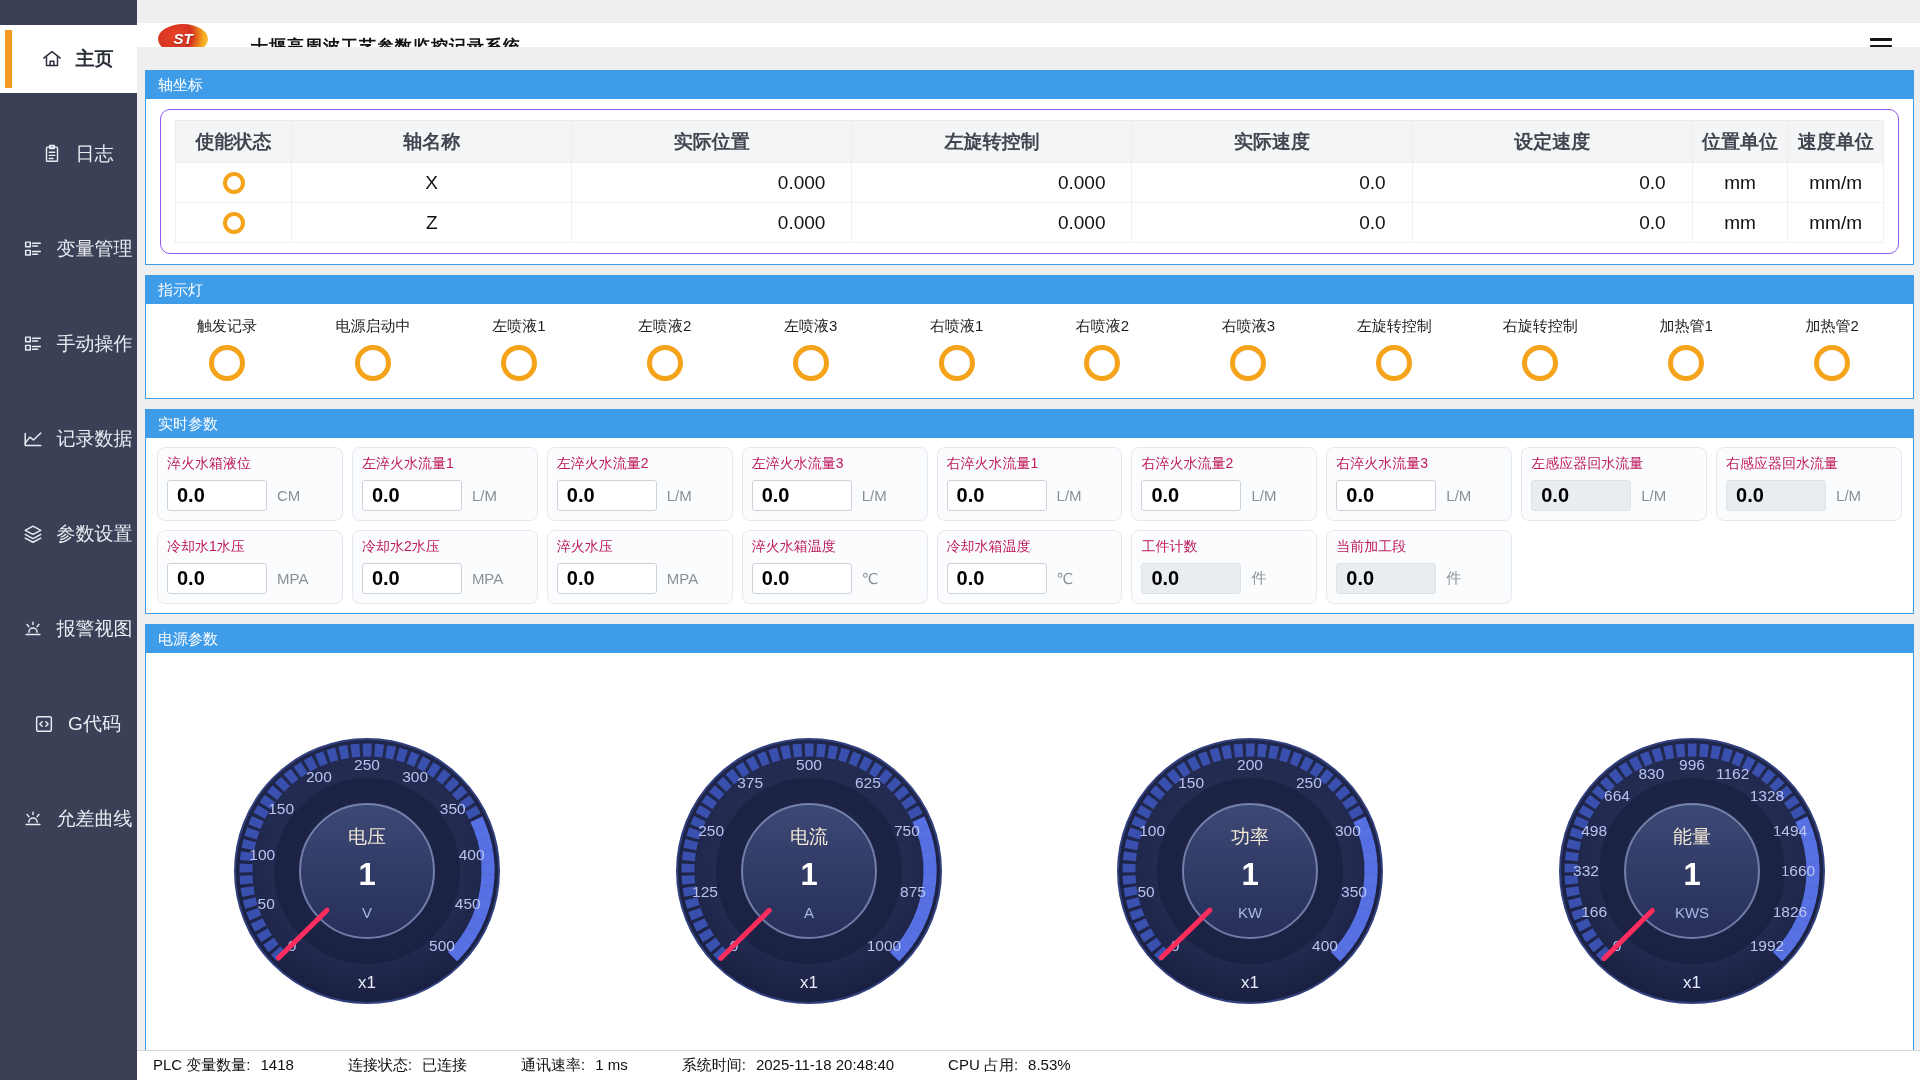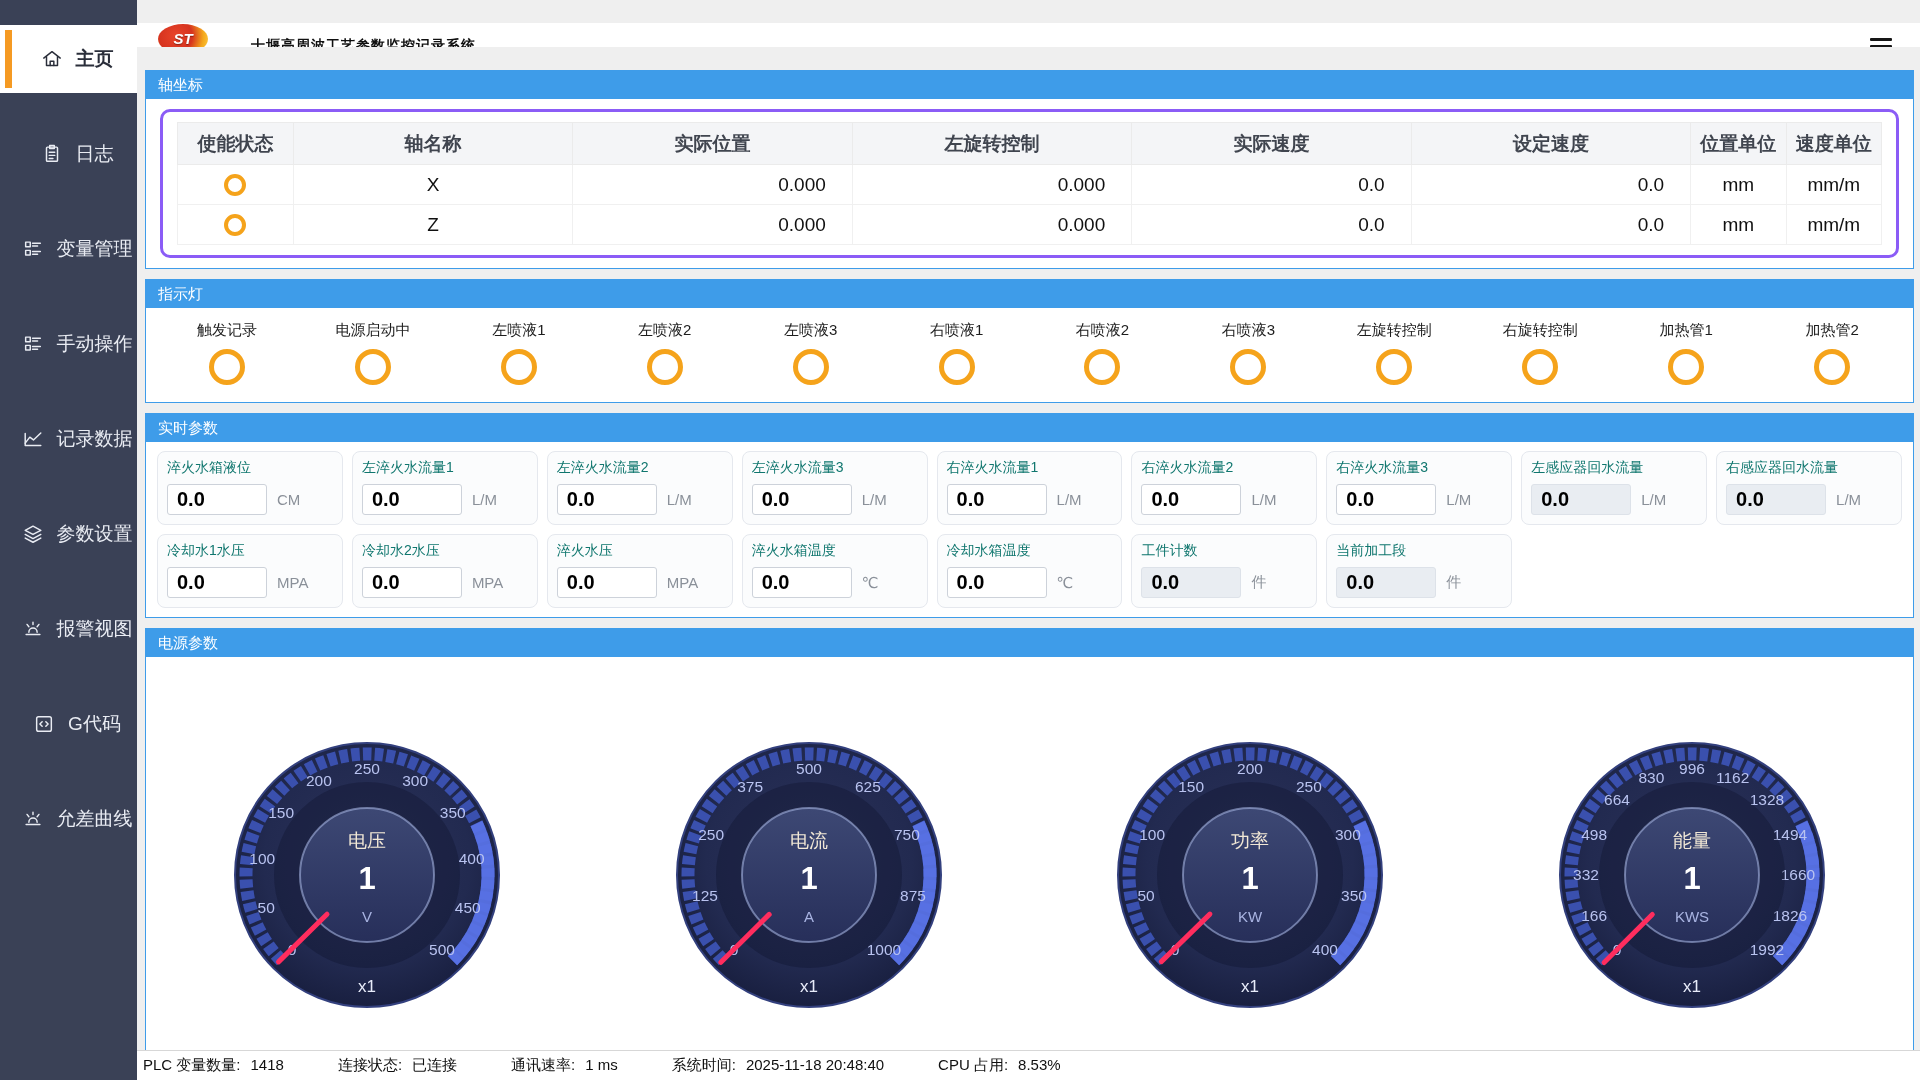--- a/index.html
+++ b/index.html
@@ -22,69 +22,69 @@
   
   .header { position:absolute; left:137px; right:0; top:0; height:47px;
     background:#ffffff; border-bottom:1px solid #e2e2e2; display:flex;
     align-items:center; padding-left:18px;margin-top:23px; }
   .logo { width:56px; text-align:center; }
   .logo-oval { width:50px; height:30px; margin:0 auto; border-radius:50%;
     background:radial-gradient(circle at 35% 40%, #e8442a 0%, #d6331f 45%, #f4a81c 75%, #ffd34d 100%);
     color:#fff; font-style:italic; font-weight:bold; font-size:15px;
     display:flex; align-items:center; justify-content:center; text-shadow:0 1px 1px rgba(0,0,0,.4); }
   .logo-text { font-size:10px; color:#222; letter-spacing:6px; margin-top:1px; padding-left:6px; }
-  .app-title { font-size:14px; font-weight:bold; color:#101010; margin-left:40px; letter-spacing:1px; }
+  .app-title { font-size:17px; font-weight:bold; color:#101010; margin-left:40px; letter-spacing:1px; }
   .menu-btn { margin-left:auto; margin-right:28px; cursor:pointer; display:flex;
     flex-direction:column; gap:4px; }
   .menu-btn i { display:block; width:22px; height:3px; background:#161616; border-radius:1px; }
 
   
   .main { position:absolute; left:137px; top:47px; right:0; bottom:30px;
     padding:23px 6px 0 8px; background:#efefef; overflow:hidden; }
   .section { border:1px solid #3e9ce9; background:#fff; margin-bottom:10px; }
   .section-header { height:28px; background:#3e9ce9; color:#fff; font-size:15px;
     display:flex; align-items:center; padding:0 12px; }
 
   
   .axis-content { padding:10px 14px 10px; }
-  .table-wrap { border:3px solid #8b5cf6; border-radius:10px; padding:10px 14px; }
+  .table-wrap { border:1px solid #8b5cf6; border-radius:10px; padding:10px 14px; }
   table { width:100%; border-collapse:collapse; }
   th { background:#f4f5f7; font-size:19px; font-weight:bold; color:#40454f;
     height:42px; border:1px solid #ebebeb; }
   td { height:40px; font-size:19px; color:#101010; text-align:center;
     border:1px solid #f0f0f0; background:#fff; }
   td.num { text-align:right; padding-right:26px; }
   .ring-sm { display:inline-block; width:22px; height:22px; border:4px solid #f5a31b;
     border-radius:50%; background:#fff; vertical-align:middle; }
 
   
   .ind-content { display:flex; padding:13px 8px 17px; }
   .ind { flex:1; text-align:center; }
   .ind-label { font-size:15px; color:#1d1d1d; margin-bottom:9px; white-space:nowrap; }
   .ind-circle { width:36px; height:36px; border:5px solid #f5a31b; border-radius:50%;
     background:#fff; margin:0 auto; }
 
   
   .rt-grid { padding:9px 11px; display:grid; grid-template-columns:repeat(9,1fr); gap:9px; }
   .card { border:1px solid #e5e8ee; border-radius:8px; background:#fbfcfd; padding:7px 9px 9px; }
-  .card-label { font-size:14px; color:#0f766e; margin-bottom:7px; white-space:nowrap; overflow:hidden; }
+  .card-label { font-size:14px; color:#be185d; margin-bottom:7px; white-space:nowrap; overflow:hidden; }
   .card-row { display:flex; align-items:center; gap:10px; }
   .card-input { width:100px; height:31px; border:1px solid #cdd2da; background:#fff;
     border-radius:3px; font-size:20px; font-weight:bold; color:#000;
     display:flex; align-items:center; padding-left:9px; }
   .card.readonly .card-input { background:#e9edf2; border-color:#dde2e9; }
   .card-unit { font-size:15px; color:#8a9099; }
 
   
   .power-content { height:425px; display:flex; padding-top:80px; }
   .gauge-cell { flex:1; display:flex; justify-content:center; }
   .gauge-cell svg { width:276px; height:276px; }
 
   
-  .statusbar { position:absolute; left:127px; right:0; bottom:0; height:30px;
+  .statusbar { position:absolute; left:137px; right:0; bottom:0; height:30px;
     background:#fff; border-top:1px solid #d7d7d7; display:flex; align-items:center;
     padding-left:16px; font-size:15px; color:#101010; }
   .status-item { margin-right:54px; display:flex; gap:10px; white-space:nowrap; }
 </style>
 </head>
 <body>
 
 <div class="sidebar">
   <div id="sidebar-list">
       <div class="side-item active">

